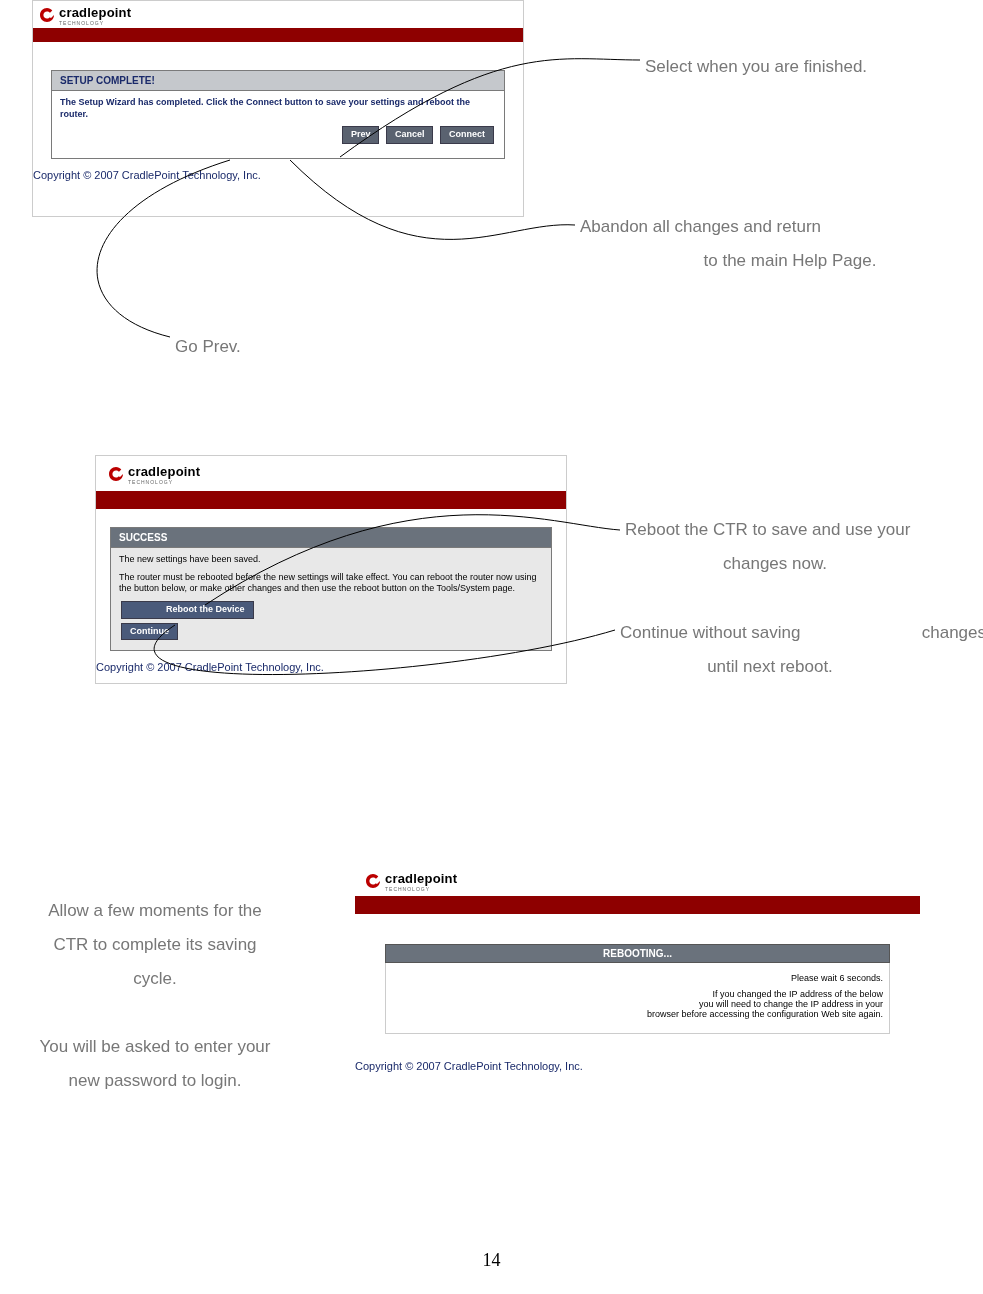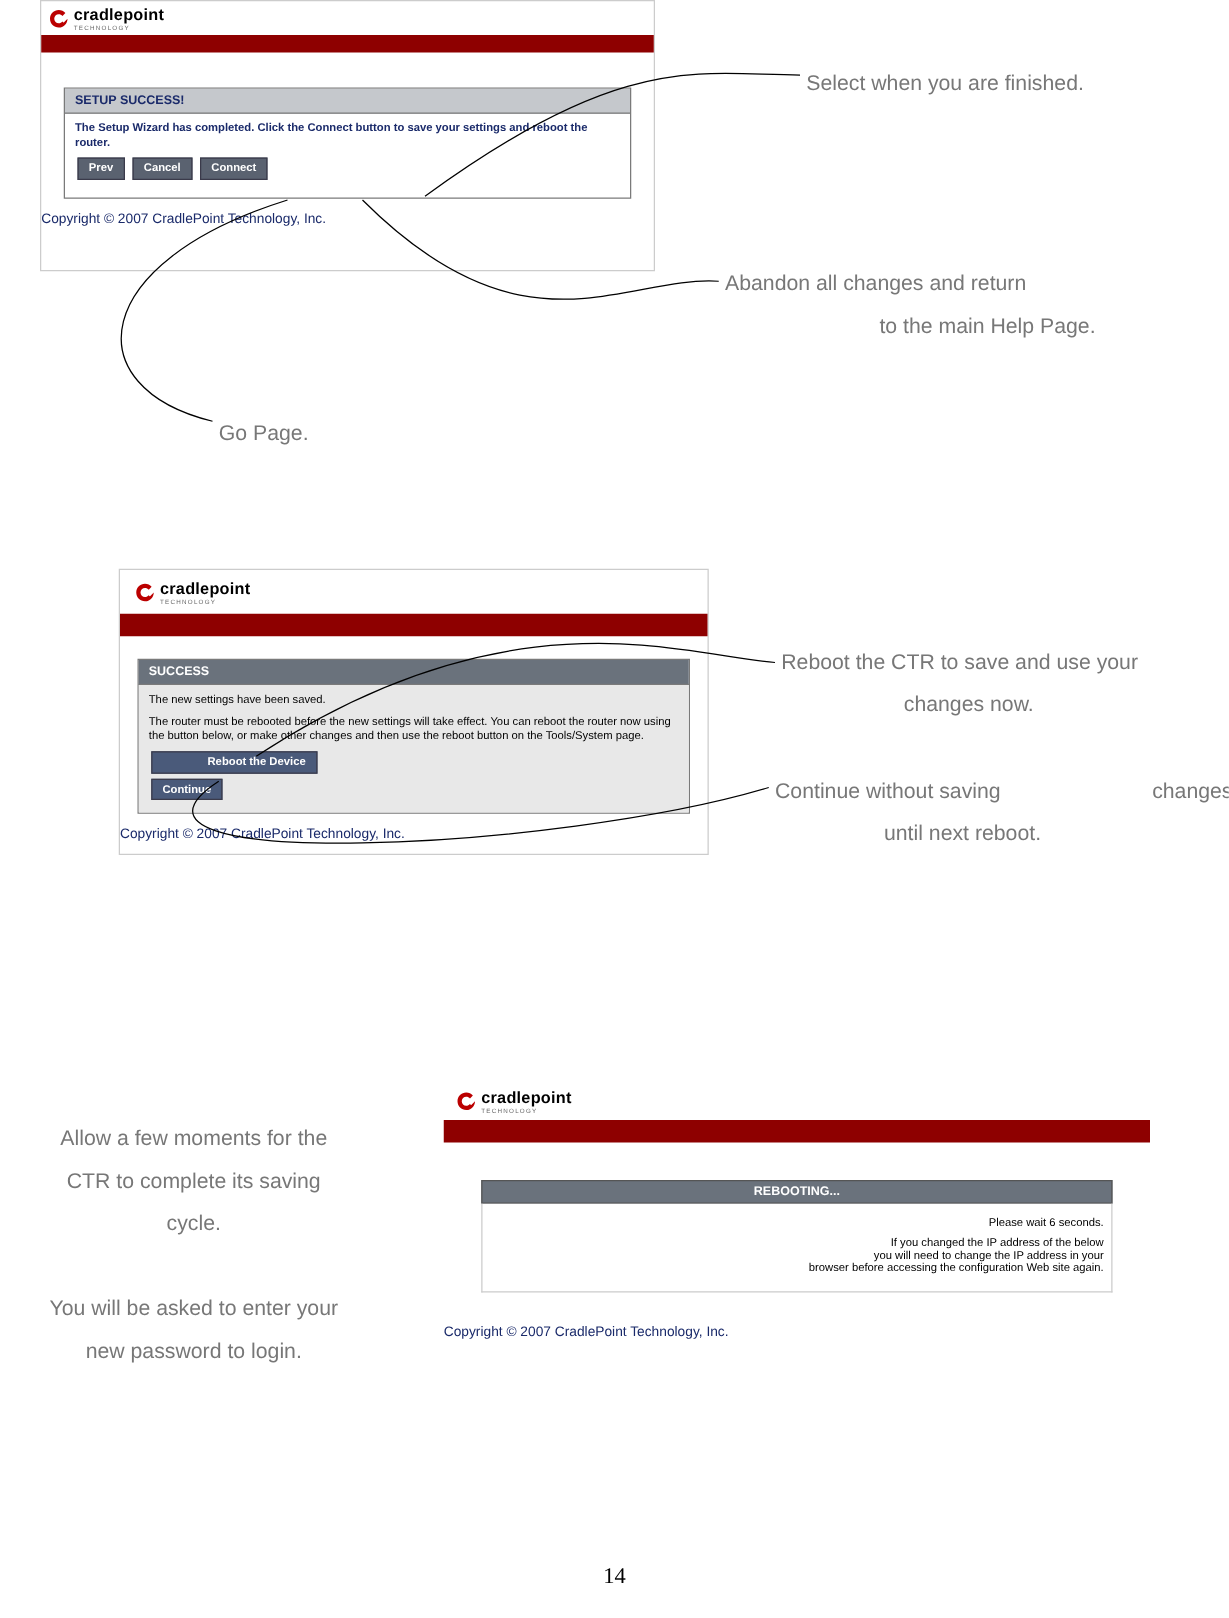--- a/index.html
+++ b/index.html
@@ -68,21 +68,21 @@
     color: #fff;
   }
   .panel-body {
     padding: 6px 8px 10px 8px;
     font-size: 9px;
     line-height: 1.3;
     color: #1a2a6a;
   }
   .panel-body.black { color:#000; }
   .btn-row {
-    text-align: left;
+    text-align: right;
     padding: 6px 0 4px 0;
   }
   .btn {
     display: inline-block;
     background: #5a6270;
     color: #fff;
     font-size: 9px;
     font-weight: bold;
     padding: 2px 8px;
     margin: 0 2px;
@@ -146,37 +146,37 @@
         </svg>
     </span>
     <span class="logo-text">
       <span class="brand">cradlepoint</span>
       <span class="sub">TECHNOLOGY</span>
     </span>
   </div>
   <div class="red-bar"></div>
   <div style="height:28px;"></div>
   <div class="panel" style="margin:0 18px;">
-    <div class="panel-header">SETUP SUCCESS!</div>
+    <div class="panel-header">SETUP COMPLETE!</div>
     <div class="panel-body">
       <span style="font-weight:bold;">The Setup Wizard has completed. Click the Connect button to save your settings and reboot the router.</span>
       <div class="btn-row">
         <span class="btn">Prev</span>
         <span class="btn">Cancel</span>
         <span class="btn">Connect</span>
       </div>
     </div>
   </div>
   <div class="copyright">Copyright © 2007 CradlePoint Technology, Inc.</div>
 </div>
 
 <div class="annotation" style="left:645px; top:50px; width:340px; text-align:left;">Select when you are finished.</div>
 <div class="annotation" style="left:580px; top:210px; width:420px; text-align:left;">Abandon all changes and return</div>
 <div class="annotation" style="left:580px; top:244px; width:420px; text-align:center;">to the main Help Page.</div>
-<div class="annotation" style="left:175px; top:330px;">Go Page.</div>
+<div class="annotation" style="left:175px; top:330px;">Go Prev.</div>
 
 <svg class="connector" style="left:0; top:0;" width="983" height="400">
   <path d="M 340 157 C 500 40, 560 60, 640 60" stroke="#000" stroke-width="1" fill="none"></path>
   <path d="M 290 160 C 420 290, 500 220, 575 225" stroke="#000" stroke-width="1" fill="none"></path>
   <path d="M 230 160 C 70 210, 60 310, 170 337" stroke="#000" stroke-width="1" fill="none"></path>
 </svg>
 
 <div class="screenshot" style="left:95px; top:455px; width:470px;">
   <div class="logo-bar" style="padding:6px 12px;">
     <span class="logo-icon">

